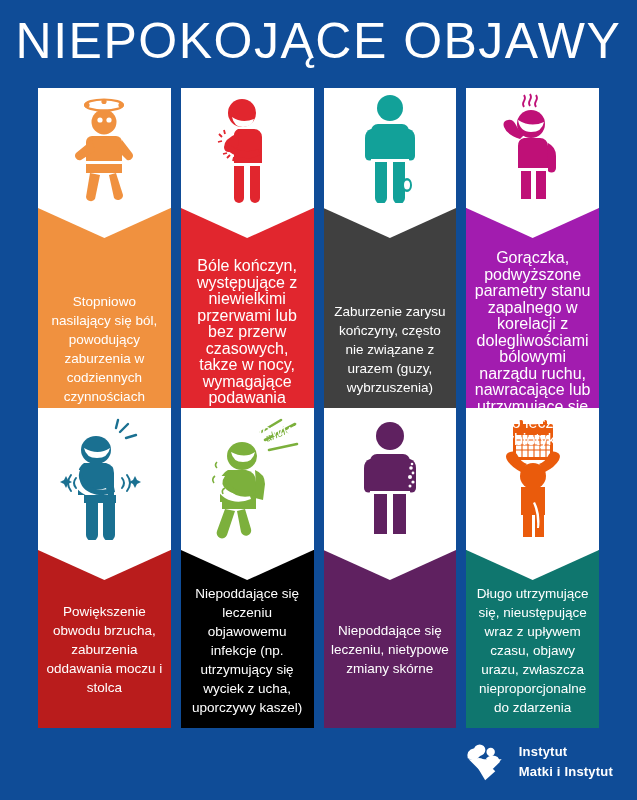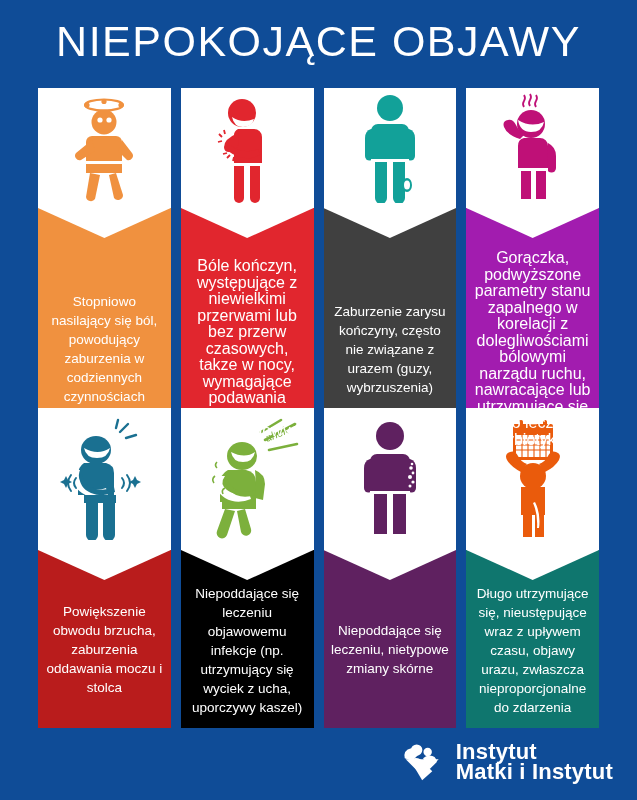--- a/index.html
+++ b/index.html
@@ -15,21 +15,21 @@
     background: #0f4c97;
   }
 
   
   #title {
     position: absolute;
     left: 0; top: 16px;
     width: 637px;
     text-align: center;
     color: #ffffff;
-    font-size: 43px;
+    font-size: 50px;
     font-weight: 300;
     letter-spacing: 1.5px;
     line-height: 50px;
     white-space: nowrap;
     font-family: "Liberation Sans", sans-serif;
   }
 
   
   .row {
     position: absolute;
@@ -100,21 +100,21 @@
     position: absolute;
     right: 24px;
     bottom: 16px;
     display: flex;
     align-items: center;
     gap: 10px;
   }
   #logo-mark { width: 44px; height: 44px; flex: 0 0 auto; }
   #logo-text {
     color: #ffffff;
-    font-size: 22px;
+    font-size: 13px;
     font-weight: bold;
     line-height: 20px;
     letter-spacing: 0.2px;
     font-family: "Liberation Sans", sans-serif;
   }
   #logo-text div { white-space: nowrap; }
 </style>
 </head>
 <body>
 

